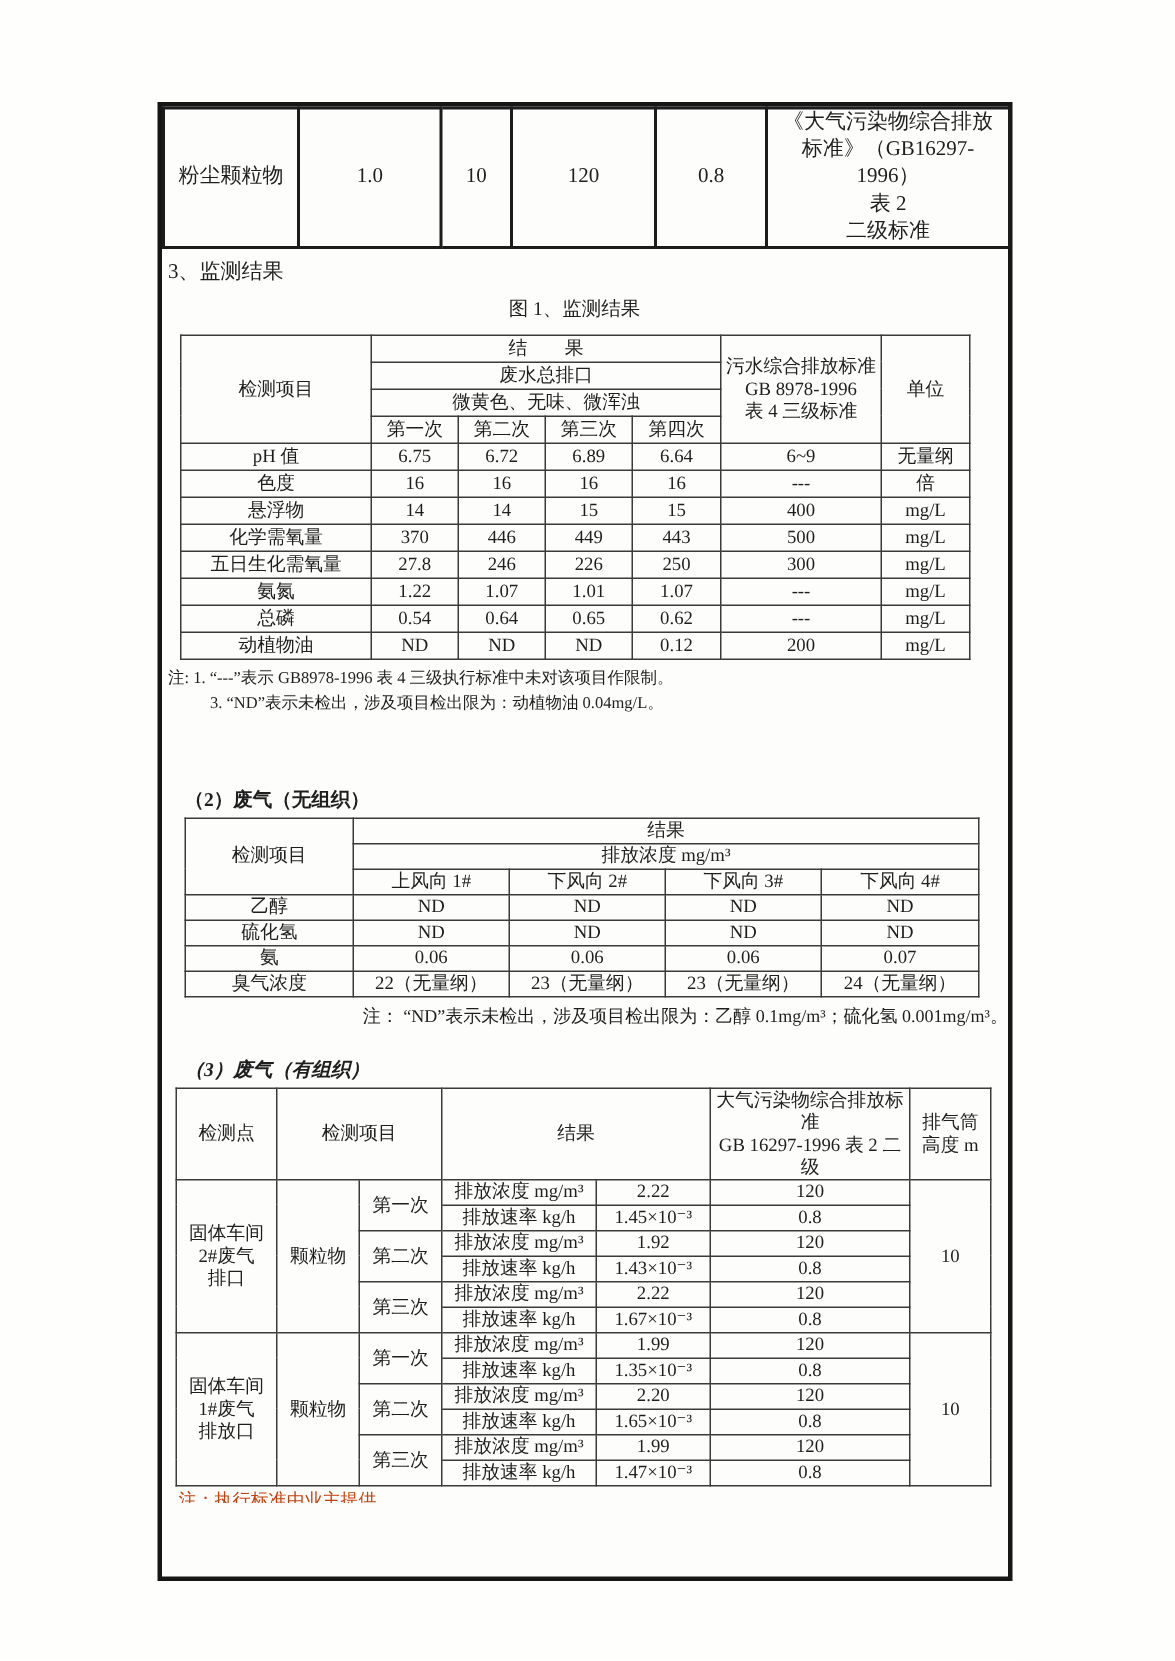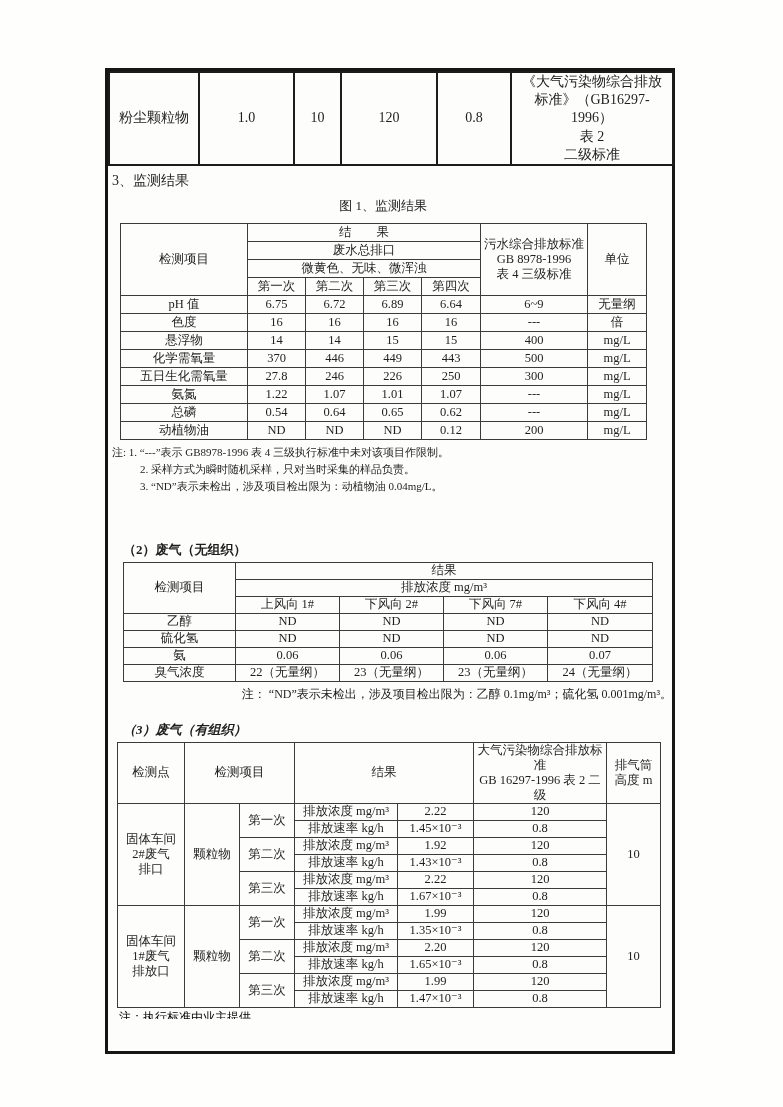--- a/index.html
+++ b/index.html
@@ -26,21 +26,21 @@
   .sub-heading{font-weight:bold;font-size:13px;margin-left:13px;}
   .h2x{margin-top:46px;}
   .t2{width:529px;margin:3px 0 0 13px;}
   .t2 td{height:16px;}
   .note-single{font-size:12px;margin:4px 0 0 13px;line-height:16px;text-align:right;}
   .h3x{margin-top:19px;font-style:italic;}
   .t3{width:543px;margin:3px 0 0 7px;}
   .t3 td{height:16px;margin-top:31px;}
   .t3 tr.hdr td{height:37px;}
   .cutnote{margin:2px 0 0 9px;height:9px;overflow:hidden;font-size:12px;
-           line-height:15px;color:#000000;}
+           line-height:15px;color:#c2410c;}
 </style>
 </head>
 <body>
 
 <div class="page">
   <div class="frame">
 
     <table class="toptable">
       <colgroup>
         <col style="width:90px">
@@ -170,21 +170,20 @@
           <td>ND</td>
           <td>0.12</td>
           <td>200</td>
           <td>mg/L</td>
         </tr>
       </tbody>
         </table>
 
       <div class="notes">
         <div>注: 1. “---”表示 GB8978-1996 表 4  三级执行标准中未对该项目作限制。</div>
-        <div class="n2">2. 采样方式为瞬时随机采样，只对当时采集的样品负责。</div>
         <div class="n2">3. “ND”表示未检出，涉及项目检出限为：动植物油 0.04mg/L。</div>
       </div>
 
       <div class="sub-heading h2x">（2）废气（无组织）</div>
       <table class="t t2">
         <colgroup>
           <col style="width:112px">
             <col style="width:104px">
             <col style="width:104px">
           <col style="width:104px">
@@ -194,21 +193,21 @@
             <tr>
           <td rowspan="3">检测项目</td>
           <td colspan="4">结果</td>
         </tr>
         <tr>
           <td colspan="4">排放浓度 mg/m³</td>
         </tr>
         <tr>
           <td>上风向 1#</td>
           <td>下风向 2#</td>
-          <td>下风向 7#</td>
+          <td>下风向 3#</td>
           <td>下风向 4#</td>
         </tr>
         <tr>
           <td>乙醇</td>
           <td>ND</td>
           <td>ND</td>
           <td>ND</td>
           <td>ND</td>
         </tr>
         <tr>

